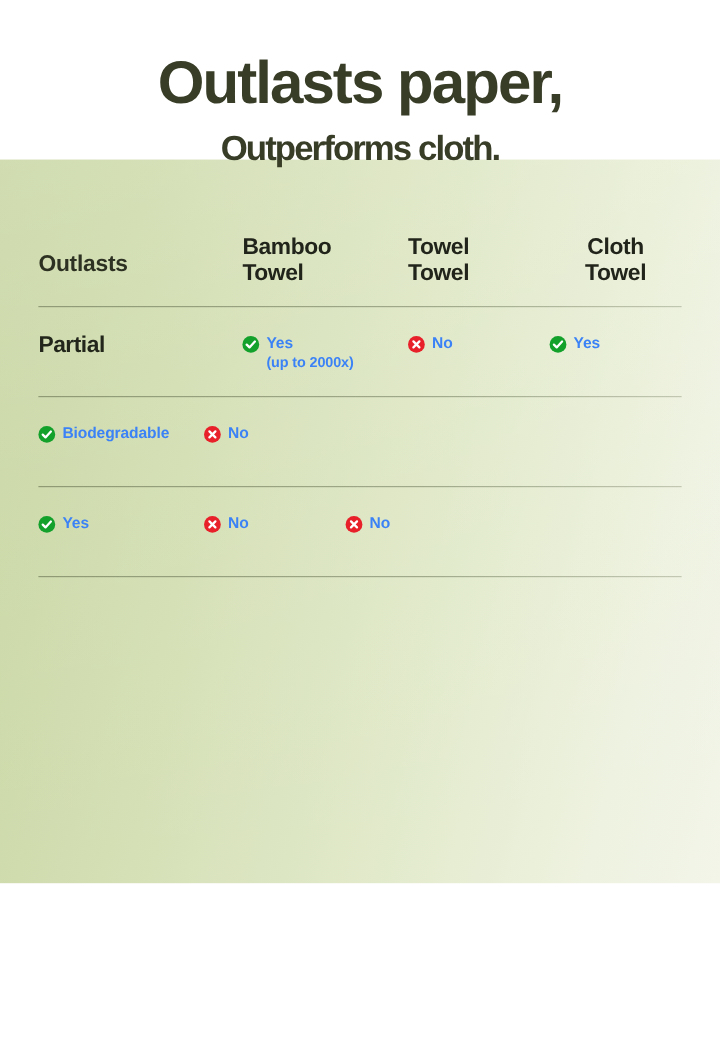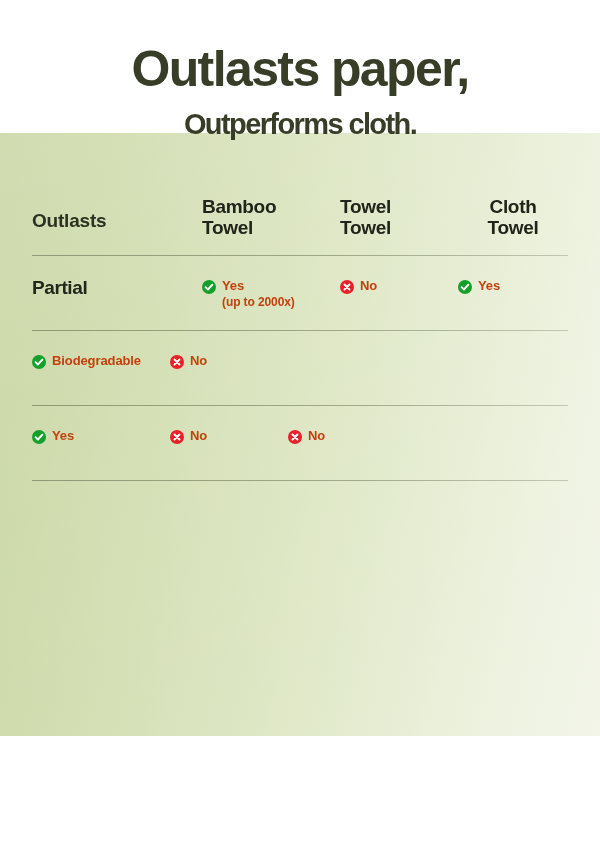--- a/index.html
+++ b/index.html
@@ -158,21 +158,21 @@
     margin-top: 2px;
   }
   .badge.ok  { background: #13a02b; }
   .badge.no  { background: #e8202a; }
 
   .badge svg { position: absolute; left: 0; top: 0; }
 
   .cell-text {
     font-size: 13px;
     font-weight: 700;
-    color: #c2410c;
+    color: #3b82f6;
     line-height: 16px;
     letter-spacing: -0.1px;
     white-space: nowrap;
   }
   .cell-text .sub {
     display: block;
     font-size: 12px;
     letter-spacing: -0.1px;
   }
 </style>

